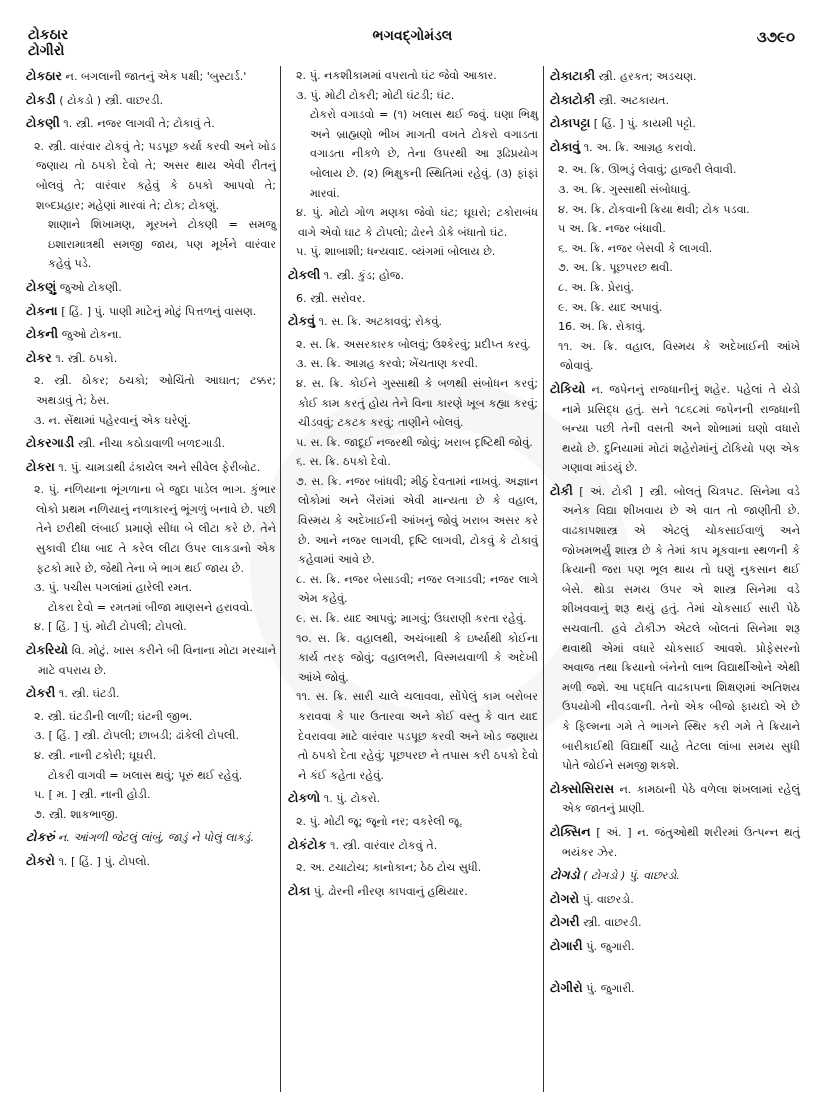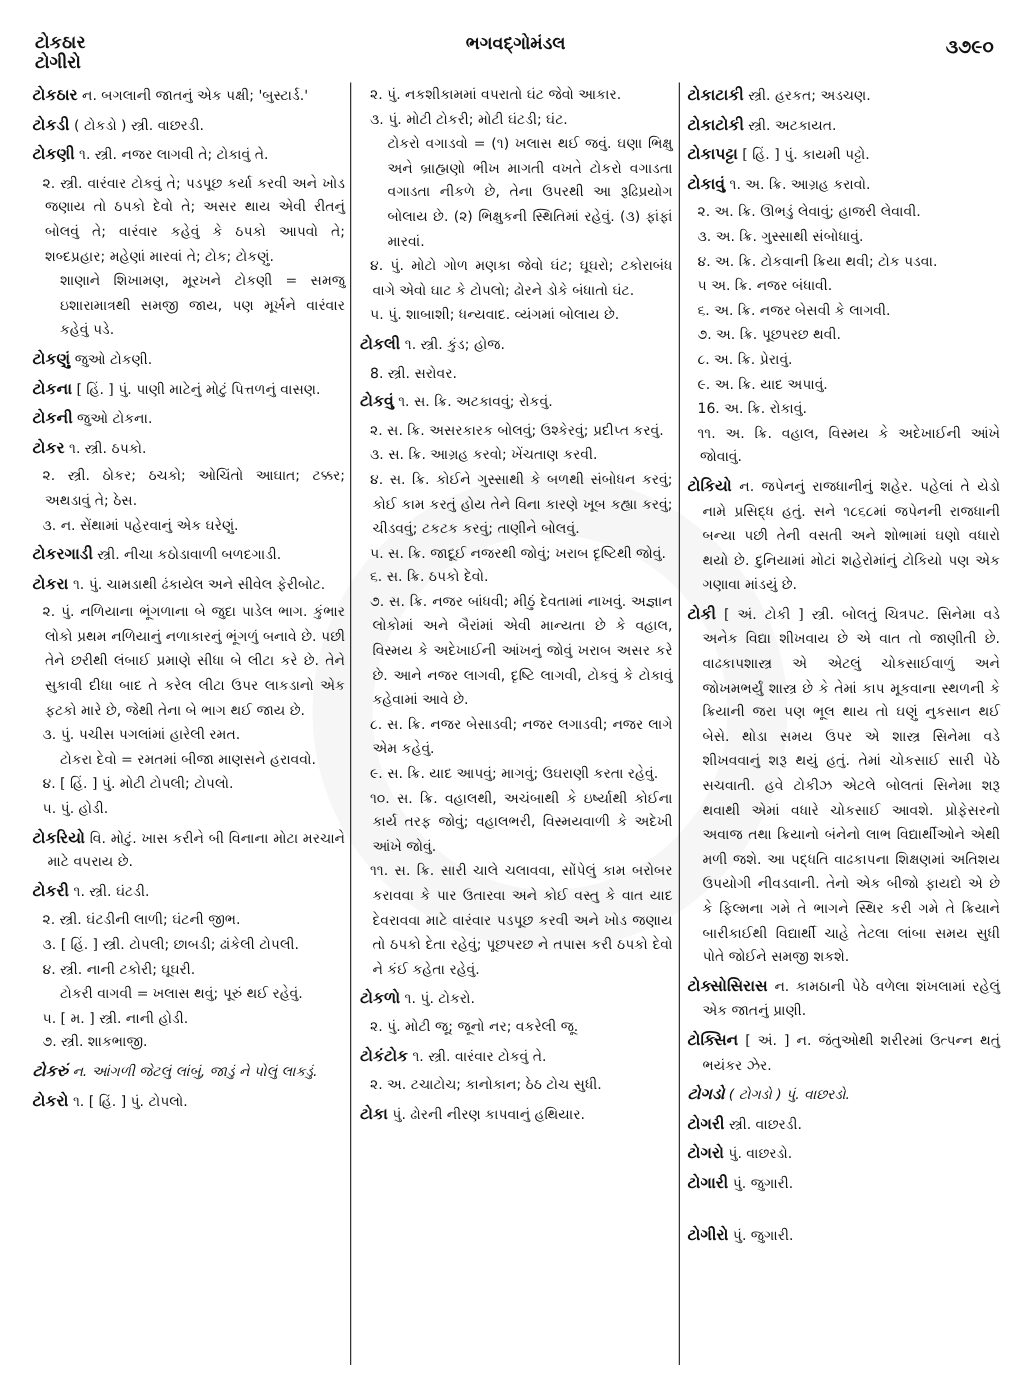--- a/index.html
+++ b/index.html
@@ -74,21 +74,20 @@
       </div>
       <div style="margin-bottom: 3px;">
         <div class="entry"><span class="hw">ટોકરગાડી</span> <span>સ્ત્રી. નીચા કઠોડાવાળી બળદગાડી.</span></div>
       </div>
       <div style="margin-bottom: 3px;">
         <div class="entry"><span class="hw">ટોકરા</span> <span>૧. પું. ચામડાથી ઢંકાયેલ અને સીવેલ ફેરીબોટ.</span></div>
         <div class="sense">૨. પું. નળિયાના ભૂંગળાના બે જુદા પાડેલ ભાગ. કુંભાર લોકો પ્રથમ નળિયાનું નળાકારનું ભૂંગળું બનાવે છે. પછી તેને છરીથી લંબાઈ પ્રમાણે સીધા બે લીટા કરે છે. તેને સુકાવી દીધા બાદ તે કરેલ લીટા ઉપર લાકડાનો એક ફટકો મારે છે, જેથી તેના બે ભાગ થઈ જાય છે.</div>
         <div class="sense">૩. પું. પચીસ પગલાંમાં હારેલી રમત.</div>
         <div class="idiom">ટોકરા દેવો = રમતમાં બીજા માણસને હરાવવો.</div>
         <div class="sense">૪. [ હિં. ] પું. મોટી ટોપલી; ટોપલો.</div>
-        <div class="sense">૫. પું. હોડી.</div>
       </div>
       <div style="margin-bottom: 3px;">
         <div class="entry"><span class="hw">ટોકરિયો</span> <span>વિ. મોટું. ખાસ કરીને બી વિનાના મોટા મરચાને માટે વપરાય છે.</span></div>
       </div>
       <div style="margin-bottom: 3px;">
         <div class="entry"><span class="hw">ટોકરી</span> <span>૧. સ્ત્રી. ઘંટડી.</span></div>
         <div class="sense">૨. સ્ત્રી. ઘંટડીની લાળી; ઘંટની જીભ.</div>
         <div class="sense">૩. [ હિં. ] સ્ત્રી. ટોપલી; છાબડી; ઢાંકેલી ટોપલી.</div>
         <div class="sense">૪. સ્ત્રી. નાની ટકોરી; ઘૂઘરી.</div>
         <div class="idiom">ટોકરી વાગવી = ખલાસ થવું; પૂરું થઈ રહેવું.</div>
@@ -105,21 +104,21 @@
   <div class="col col2">
       <div style="margin-bottom: 3px;">
         <div class="sense">૨. પું. નકશીકામમાં વપરાતો ઘંટ જેવો આકાર.</div>
         <div class="sense">૩. પું. મોટી ટોકરી; મોટી ઘંટડી; ઘંટ.</div>
         <div class="idiom">ટોકરો વગાડવો = (૧) ખલાસ થઈ જવું. ઘણા ભિક્ષુ અને બ્રાહ્મણો ભીખ માગતી વખતે ટોકરો વગાડતા વગાડતા નીકળે છે, તેના ઉપરથી આ રૂઢિપ્રયોગ બોલાય છે. (૨) ભિક્ષુકની સ્થિતિમાં રહેવું. (૩) ફાંફાં મારવાં.</div>
         <div class="sense">૪. પું. મોટો ગોળ મણકા જેવો ઘંટ; ઘૂઘરો; ટકોરાબંધ વાગે એવો ઘાટ કે ટોપલો; ઢોરને ડોકે બંધાતો ઘંટ.</div>
         <div class="sense">૫. પું. શાબાશી; ધન્યવાદ. વ્યંગમાં બોલાય છે.</div>
       </div>
       <div style="margin-bottom: 3px;">
         <div class="entry"><span class="hw">ટોકલી</span> <span>૧. સ્ત્રી. કુંડ; હોજ.</span></div>
-        <div class="sense">8. સ્ત્રી. સરોવર.</div>
+        <div class="sense">6. સ્ત્રી. સરોવર.</div>
       </div>
       <div style="margin-bottom: 3px;">
         <div class="entry"><span class="hw">ટોકવું</span> <span>૧. સ. ક્રિ. અટકાવવું; રોકવું.</span></div>
         <div class="sense">૨. સ. ક્રિ. અસરકારક બોલવું; ઉશ્કેરવું; પ્રદીપ્ત કરવું.</div>
         <div class="sense">૩. સ. ક્રિ. આગ્રહ કરવો; ખેંચતાણ કરવી.</div>
         <div class="sense">૪. સ. ક્રિ. કોઈને ગુસ્સાથી કે બળથી સંબોધન કરવું; કોઈ કામ કરતું હોય તેને વિના કારણે ખૂબ કહ્યા કરવું; ચીડવવું; ટકટક કરવું; તાણીને બોલવું.</div>
         <div class="sense">૫. સ. ક્રિ. જાદૂઈ નજરથી જોવું; ખરાબ દૃષ્ટિથી જોવું.</div>
         <div class="sense">૬. સ. ક્રિ. ઠપકો દેવો.</div>
         <div class="sense">૭. સ. ક્રિ. નજર બાંધવી; મીઠું દેવતામાં નાખવું. અજ્ઞાન લોકોમાં અને બૈરાંમાં એવી માન્યતા છે કે વહાલ, વિસ્મય કે અદેખાઈની આંખનું જોવું ખરાબ અસર કરે છે. આને નજર લાગવી, દૃષ્ટિ લાગવી, ટોકવું કે ટોકાવું કહેવામાં આવે છે.</div>
         <div class="sense">૮. સ. ક્રિ. નજર બેસાડવી; નજર લગાડવી; નજર લાગે એમ કહેવું.</div>
@@ -171,24 +170,24 @@
       <div style="margin-bottom: 3px;">
         <div class="entry"><span class="hw">ટોક્સોસિરાસ</span> <span>ન. કામઠાની પેઠે વળેલા શંખલામાં રહેલું એક જાતનું પ્રાણી.</span></div>
       </div>
       <div style="margin-bottom: 3px;">
         <div class="entry"><span class="hw">ટોક્સિન</span> <span>[ અં. ] ન. જંતુઓથી શરીરમાં ઉત્પન્ન થતું ભયંકર ઝેર.</span></div>
       </div>
       <div style="margin-bottom: 3px; font-style: italic;">
         <div class="entry"><span class="hw">ટોગડો</span> <span>( ટોગડો ) પું. વાછરડો.</span></div>
       </div>
       <div style="margin-bottom: 3px;">
-        <div class="entry"><span class="hw">ટોગરી</span> <span>સ્ત્રી. વાછરડી.</span></div>
+        <div class="entry"><span class="hw">ટોગરો</span> <span>પું. વાછરડો.</span></div>
       </div>
       <div style="margin-bottom: 3px;">
-        <div class="entry"><span class="hw">ટોગરો</span> <span>પું. વાછરડો.</span></div>
+        <div class="entry"><span class="hw">ટોગરી</span> <span>સ્ત્રી. વાછરડી.</span></div>
       </div>
       <div style="margin-bottom: 21px;">
         <div class="entry"><span class="hw">ટોગારી</span> <span>પું. જુગારી.</span></div>
       </div>
       <div style="margin-bottom: 3px;">
         <div class="entry"><span class="hw">ટોગીરો</span> <span>પું. જુગારી.</span></div>
       </div>
     </div>
 </div>
 

